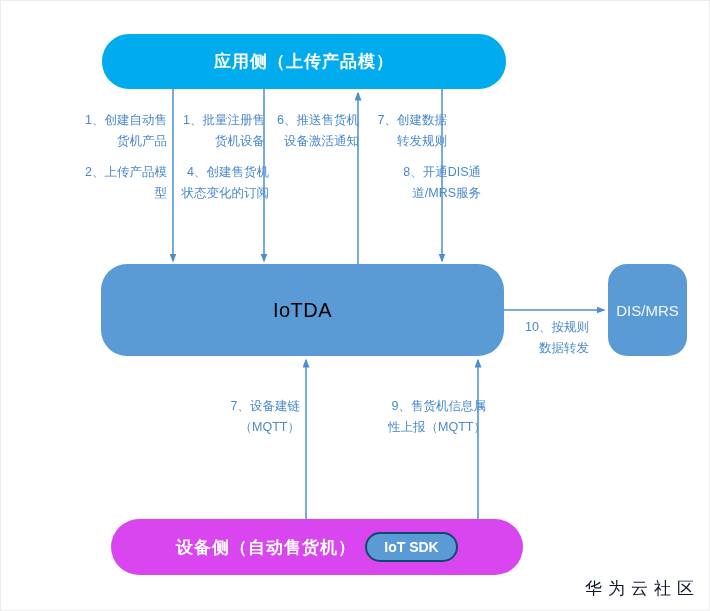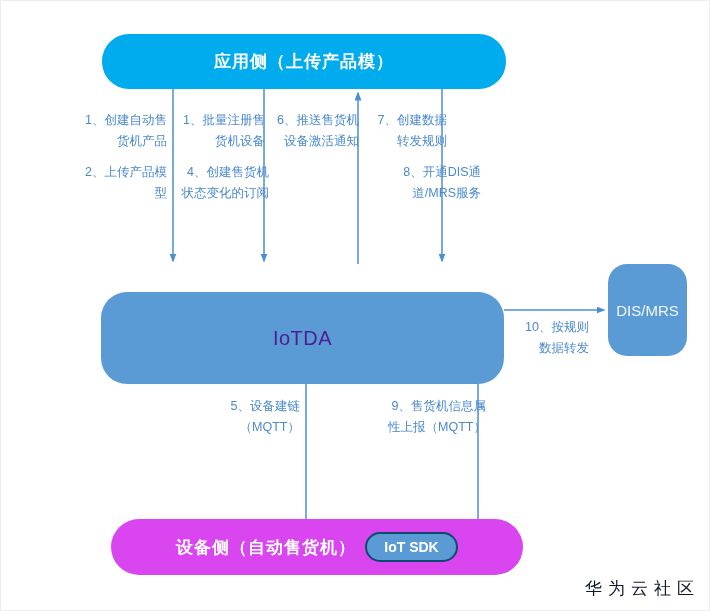--- a/index.html
+++ b/index.html
@@ -17,21 +17,21 @@
     color: #ffffff; text-align: center;
   }
   .app-box {
     left: 101px; top: 33px; width: 404px; height: 55px;
     background: #00ACEE; border-radius: 27px;
     font-size: 17px; font-weight: bold; letter-spacing: 1px;
   }
   .iotda-box {
     left: 100px; top: 263px; width: 403px; height: 92px;
     background: #5B9BD5; border-radius: 26px;
-    font-size: 20px; color: #4c1d95; letter-spacing: .5px; margin-top: 28px;
+    font-size: 20px; color: #000000; letter-spacing: .5px;
   }
   .dis-box {
     left: 607px; top: 263px; width: 79px; height: 92px;
     background: #5B9BD5; border-radius: 19px;
     font-size: 15px; color: #f2f7fc;
   }
   .device-box {
     left: 110px; top: 518px; width: 412px; height: 56px;
     background: #d946ef; border-radius: 28px;
     gap: 9px;
@@ -107,21 +107,21 @@
     <span>IoTDA</span>
   </div>
 
   <div class="box dis-box">
     <span>DIS/MRS</span>
   </div>
 
   <div class="step s10">10、按规则
 数据转发</div>
 
-  <div class="step s5">5、设备建链
+  <div class="step s5">7、设备建链
 （MQTT）</div>
   <div class="step s9">9、售货机信息属
 性上报（MQTT）</div>
 
   <div class="box device-box">
     <span class="device-title">设备侧（自动售货机）</span>
     <span class="sdk-pill">
       <span>IoT SDK</span>
     </span>
   </div>

